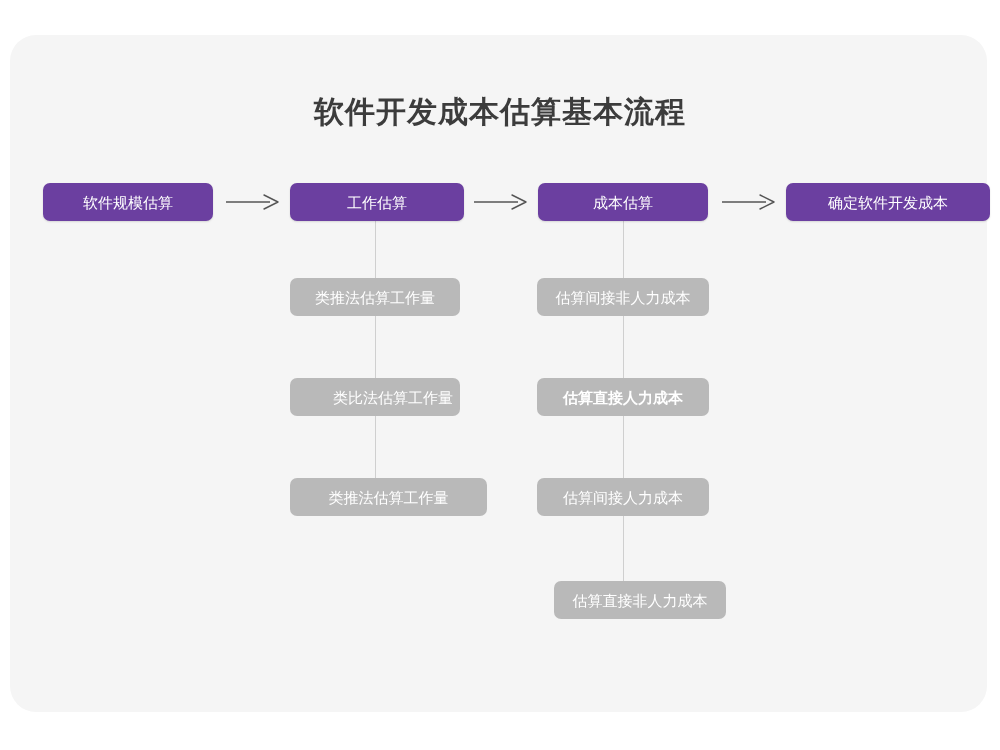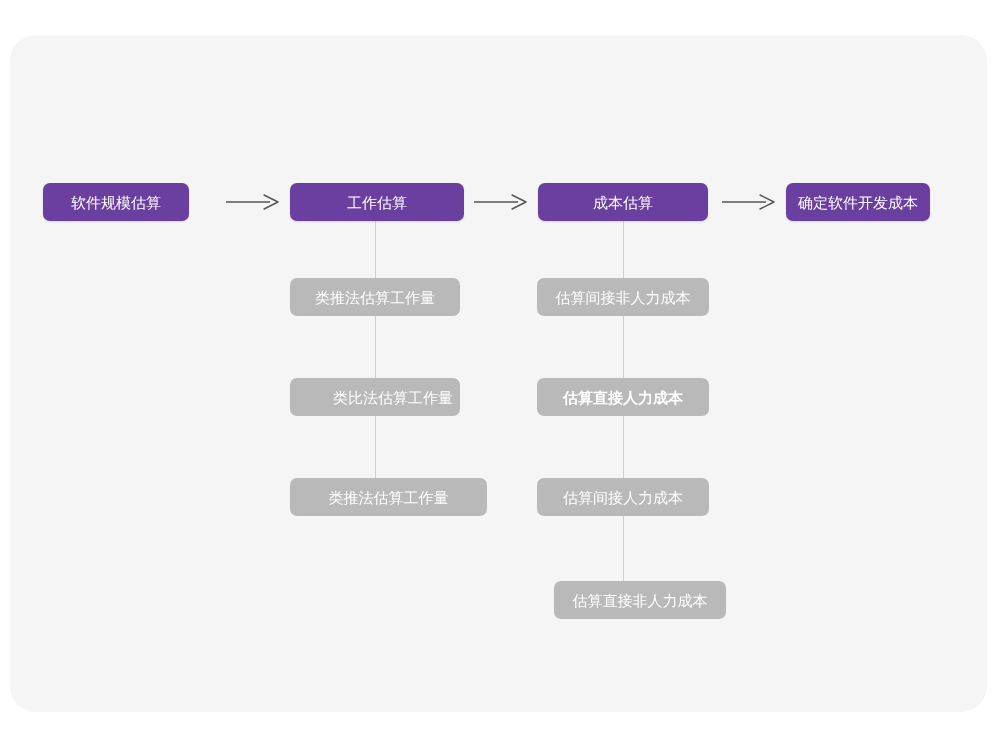--- a/index.html
+++ b/index.html
@@ -90,20 +90,21 @@
   
   [data-interactable="true"] { cursor: pointer; }
 </style>
 </head>
 <body>
 
 <div id="canvas" data-interactable="false">
 
   <div id="card" data-interactable="false"></div>
 
+  <div id="diagram-title" data-interactable="false">软件开发成本估算基本流程</div>
 
   <div id="layers" data-interactable="false">
       <div class="vconn" data-interactable="false" style="left: 375px; top: 221px; height: 57px;"></div>
       <div class="vconn" data-interactable="false" style="left: 375px; top: 316px; height: 62px;"></div>
       <div class="vconn" data-interactable="false" style="left: 375px; top: 416px; height: 62px;"></div>
       <div class="vconn" data-interactable="false" style="left: 623px; top: 221px; height: 57px;"></div>
       <div class="vconn" data-interactable="false" style="left: 623px; top: 316px; height: 62px;"></div>
       <div class="vconn" data-interactable="false" style="left: 623px; top: 416px; height: 62px;"></div>
       <div class="vconn" data-interactable="false" style="left: 623px; top: 516px; height: 65px;"></div>
       <div class="harrow" data-interactable="false" style="left: 226px; top: 192px; width: 52px;">
@@ -117,30 +118,30 @@
           <line x1="0" y1="10" x2="44" y2="10" stroke="#555555" stroke-width="1.4"></line>
           <polyline points="38,3 52,10 38,17" fill="none" stroke="#555555" stroke-width="1.4" stroke-linecap="round" stroke-linejoin="round"></polyline>
         </svg>
       </div>
       <div class="harrow" data-interactable="false" style="left: 722px; top: 192px; width: 52px;">
         <svg width="52" height="20" viewBox="0 0 52 20">
           <line x1="0" y1="10" x2="44" y2="10" stroke="#555555" stroke-width="1.4"></line>
           <polyline points="38,3 52,10 38,17" fill="none" stroke="#555555" stroke-width="1.4" stroke-linecap="round" stroke-linejoin="round"></polyline>
         </svg>
       </div>
-      <div class="node primary" data-interactable="true" style="left: 43px; top: 183px; width: 146px;">
+      <div class="node primary" data-interactable="true" style="left: 43px; top: 183px; width: 170px;">
         <span data-interactable="false">软件规模估算</span>
       </div>
       <div class="node primary" data-interactable="true" style="left: 290px; top: 183px; width: 174px; text-align: right;">
         <span data-interactable="false">工作估算</span>
       </div>
       <div class="node primary" data-interactable="true" style="left: 538px; top: 183px; width: 170px;">
         <span data-interactable="false">成本估算</span>
       </div>
-      <div class="node primary" data-interactable="true" style="left: 786px; top: 183px; width: 144px;">
+      <div class="node primary" data-interactable="true" style="left: 786px; top: 183px; width: 204px;">
         <span data-interactable="false">确定软件开发成本</span>
       </div>
       <div class="node secondary" data-interactable="true" style="left: 290px; top: 278px; width: 170px;">
         <span data-interactable="false">类推法估算工作量</span>
       </div>
       <div class="node secondary" data-interactable="true" style="left: 290px; top: 378px; width: 170px; padding-left: 36px;">
         <span data-interactable="false">类比法估算工作量</span>
       </div>
       <div class="node secondary" data-interactable="true" style="left: 290px; top: 478px; width: 197px;">
         <span data-interactable="false">类推法估算工作量</span>

